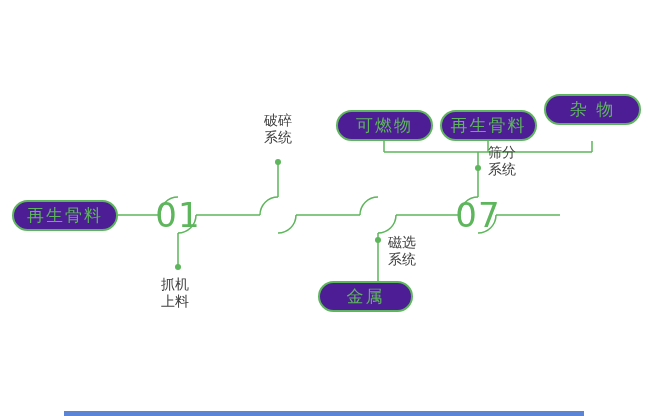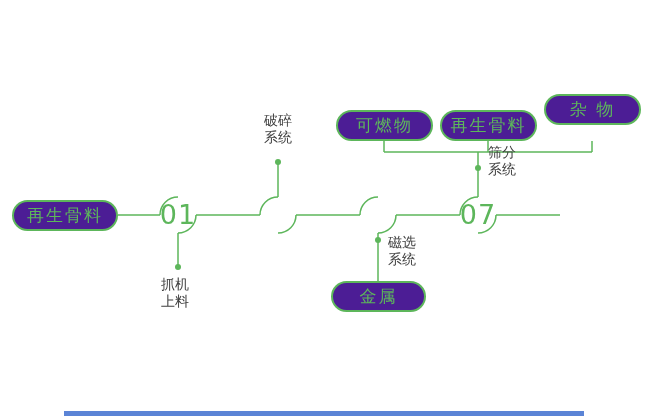--- a/index.html
+++ b/index.html
@@ -32,21 +32,21 @@
     display:flex;align-items:center;justify-content:center;
     background:#4c1d95;
     white-space:nowrap;
   }
   .node-num{
     position:absolute;
     top:199px;
     width:56px;
     text-align:center;
     color:var(--green);
-    font-size:27px;
+    font-size:34px;
     letter-spacing:1px;
     line-height:32px;
   }
   .sys-label{
     position:absolute;
     color:var(--label);
     font-size:14px;
     line-height:17px;
     white-space:nowrap;
   }
@@ -99,21 +99,21 @@
   <div class="sys-label" style="left:388px;top:234px">
     <span>磁选</span><br>
     <span>系统</span>
   </div>
 
   <div class="sys-label" style="left:488px;top:144px">
     <span>筛分</span><br>
     <span>系统</span>
   </div>
 
-  <div class="pill" style="left:331px;top:281px;width:95px">金属</div>
+  <div class="pill" style="left:318px;top:281px;width:95px">金属</div>
 
   <div class="pill" style="left:336px;top:110px;width:97px">可燃物</div>
 
   <div class="pill" style="left:440px;top:110px;width:97px">再生骨料</div>
 
   <div class="pill" style="left:544px;top:94px;width:97px">杂 物</div>
 
   <div class="bottom-bar"></div>
 
 </div>

